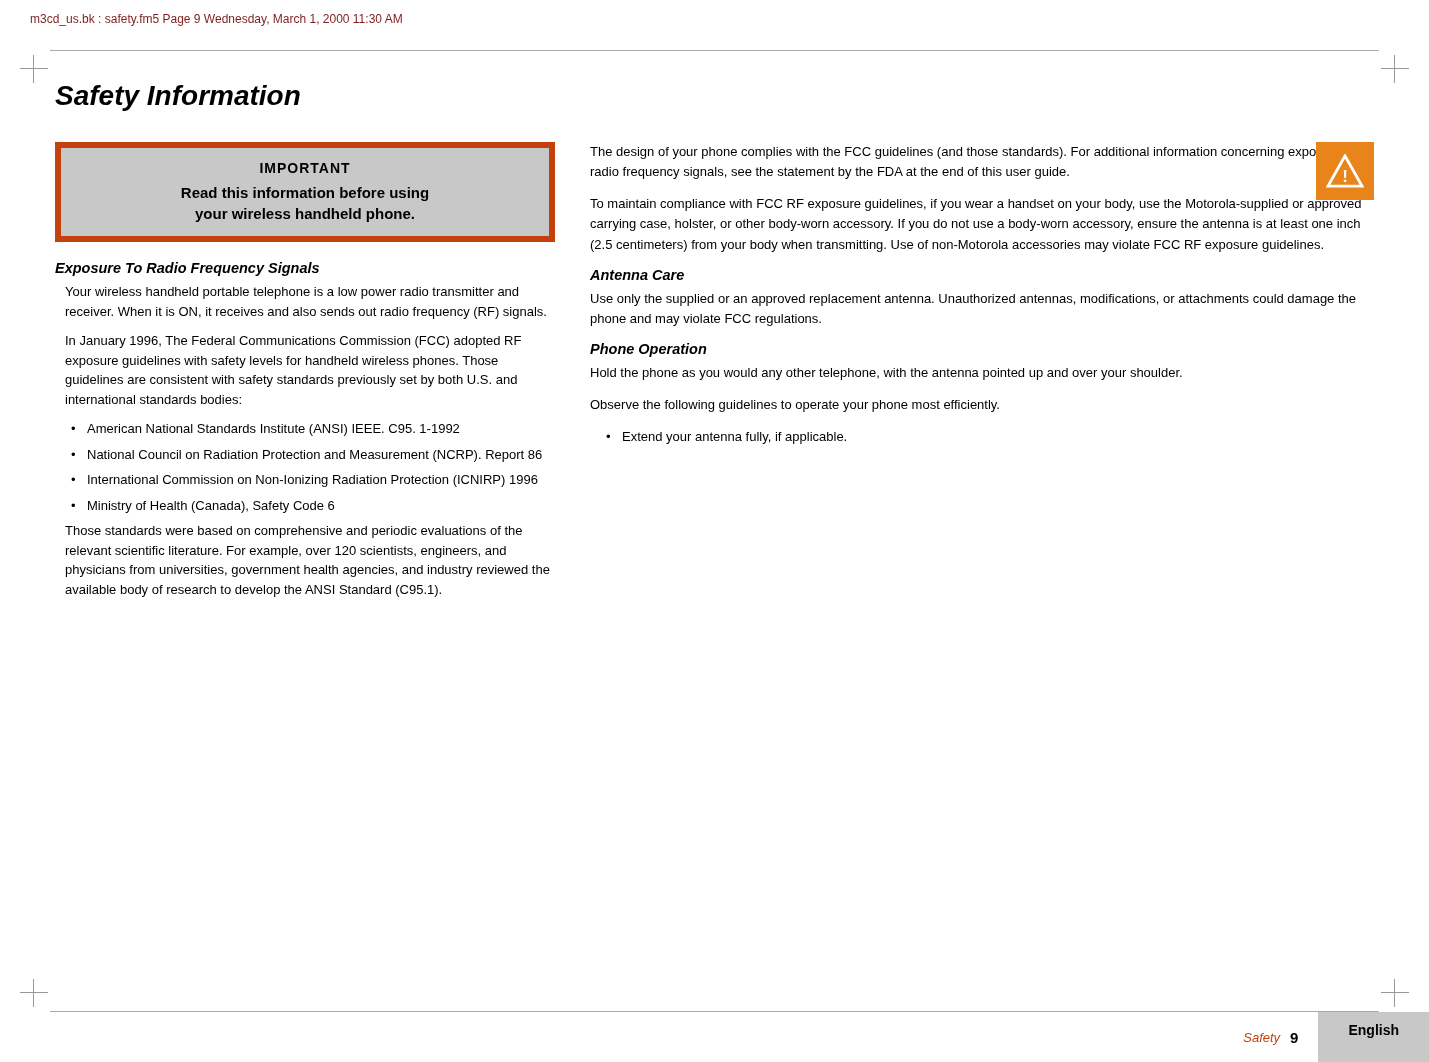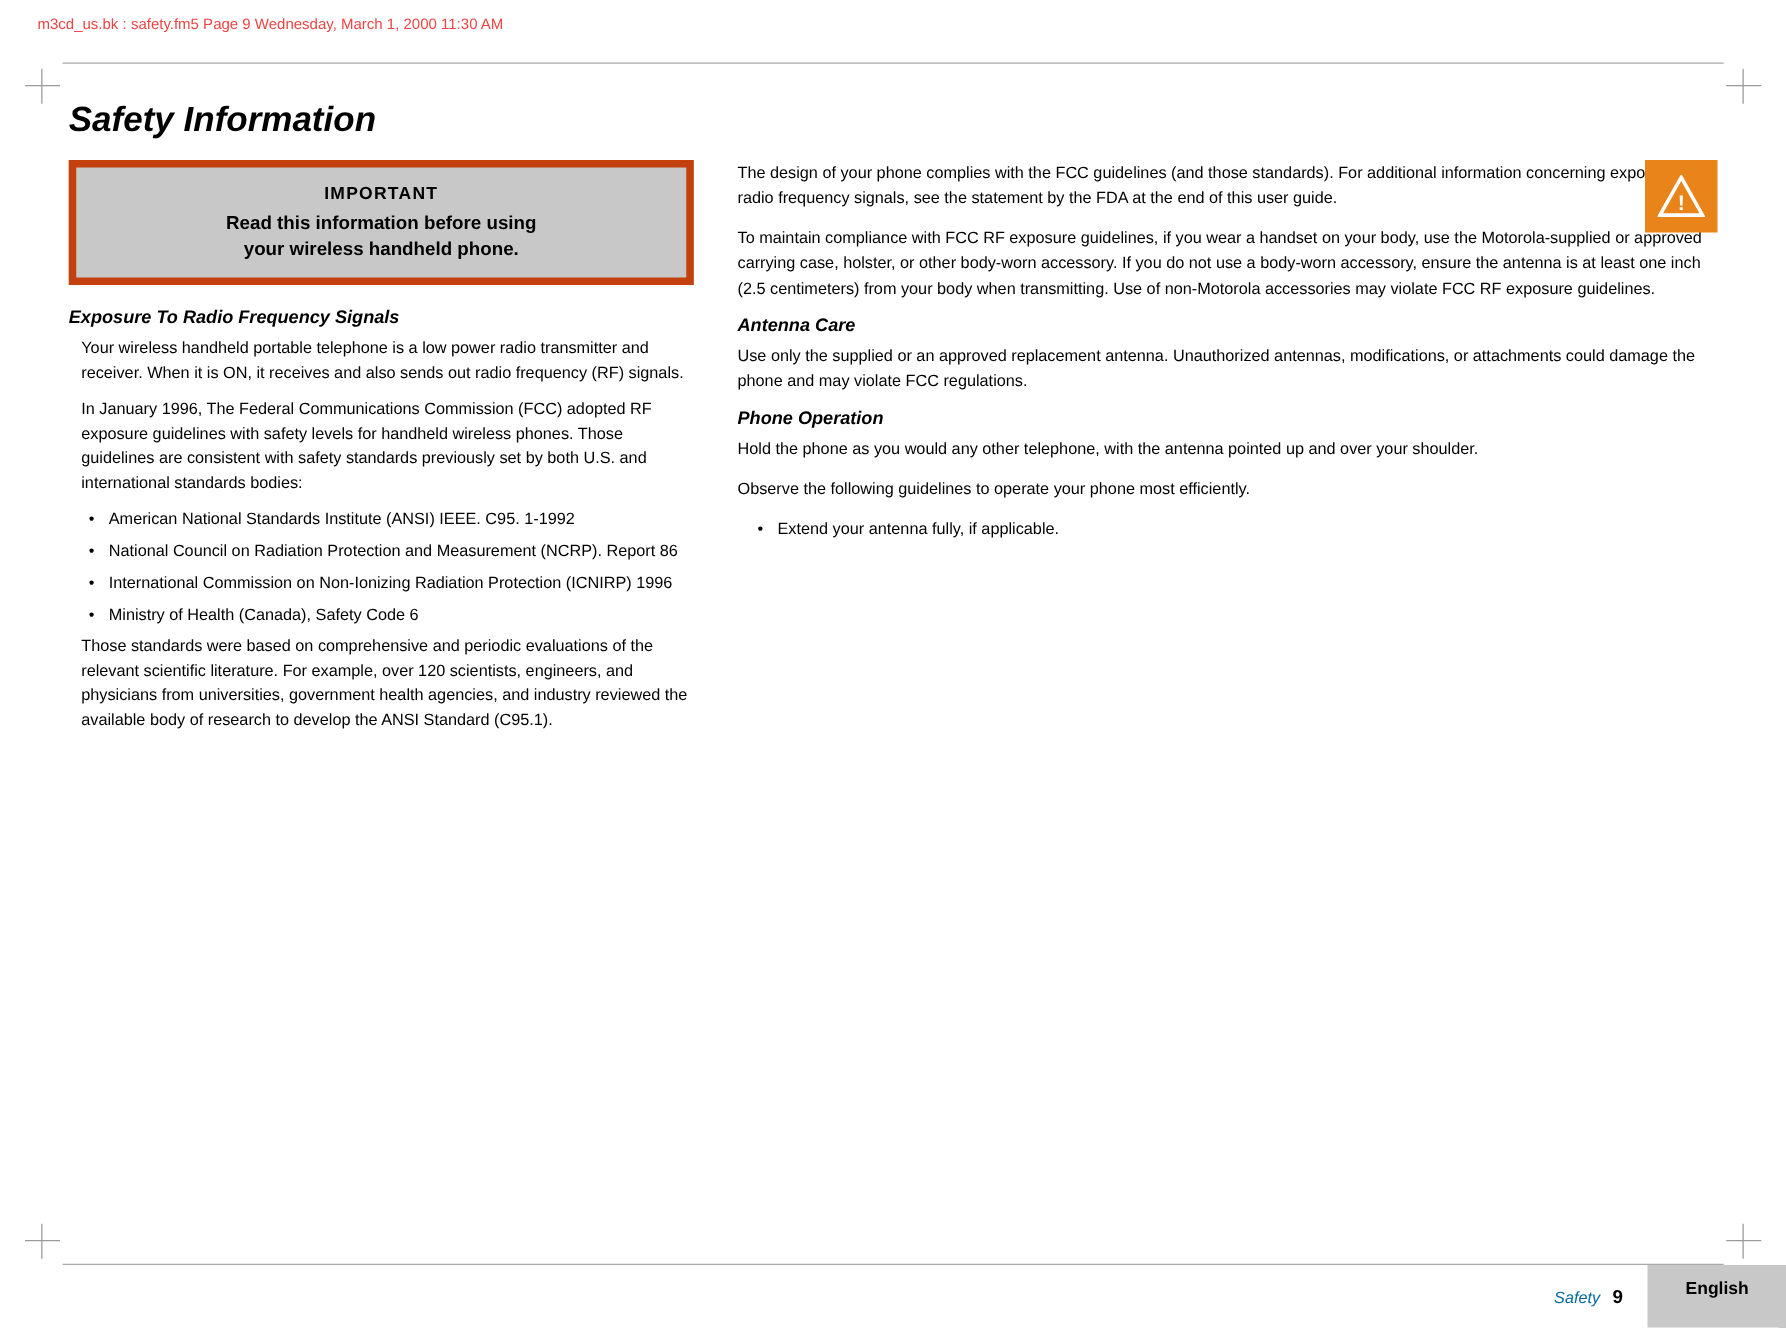--- a/index.html
+++ b/index.html
@@ -20,21 +20,21 @@
       top: 0;
       left: 0;
       right: 0;
       height: 38px;
       display: flex;
       align-items: center;
       padding: 0 30px;
     }
     .header-text {
       font-size: 12px;
-      color: #ef4444;
+      color: #7f1d1d;
     }
 
     
     .crosshair {
       position: absolute;
       width: 28px;
       height: 28px;
     }
     .crosshair::before, .crosshair::after {
       content: '';
@@ -62,21 +62,21 @@
       left: 55px;
       right: 55px;
       bottom: 70px;
     }
 
     
     .page-title {
       font-size: 28px;
       font-style: italic;
       font-weight: bold;
-      margin-bottom: 16px;
+      margin-bottom: 30px;
       margin-top: 10px;
     }
 
     
     .two-col {
       display: flex;
       gap: 35px;
       align-items: flex-start;
     }
 
@@ -188,21 +188,21 @@
       padding-left: 55px;
     }
     .footer-center {
       display: flex;
       align-items: center;
       gap: 10px;
     }
     .footer-safety-label {
       font-style: italic;
       font-size: 13px;
-      color: #0369a1;
+      color: #c2410c;
     }
     .footer-page-num {
       font-weight: bold;
       font-size: 15px;
     }
     .footer-english-tab {
       background: #c8c8c8;
       padding: 10px 30px;
       font-weight: bold;
       font-size: 14px;

